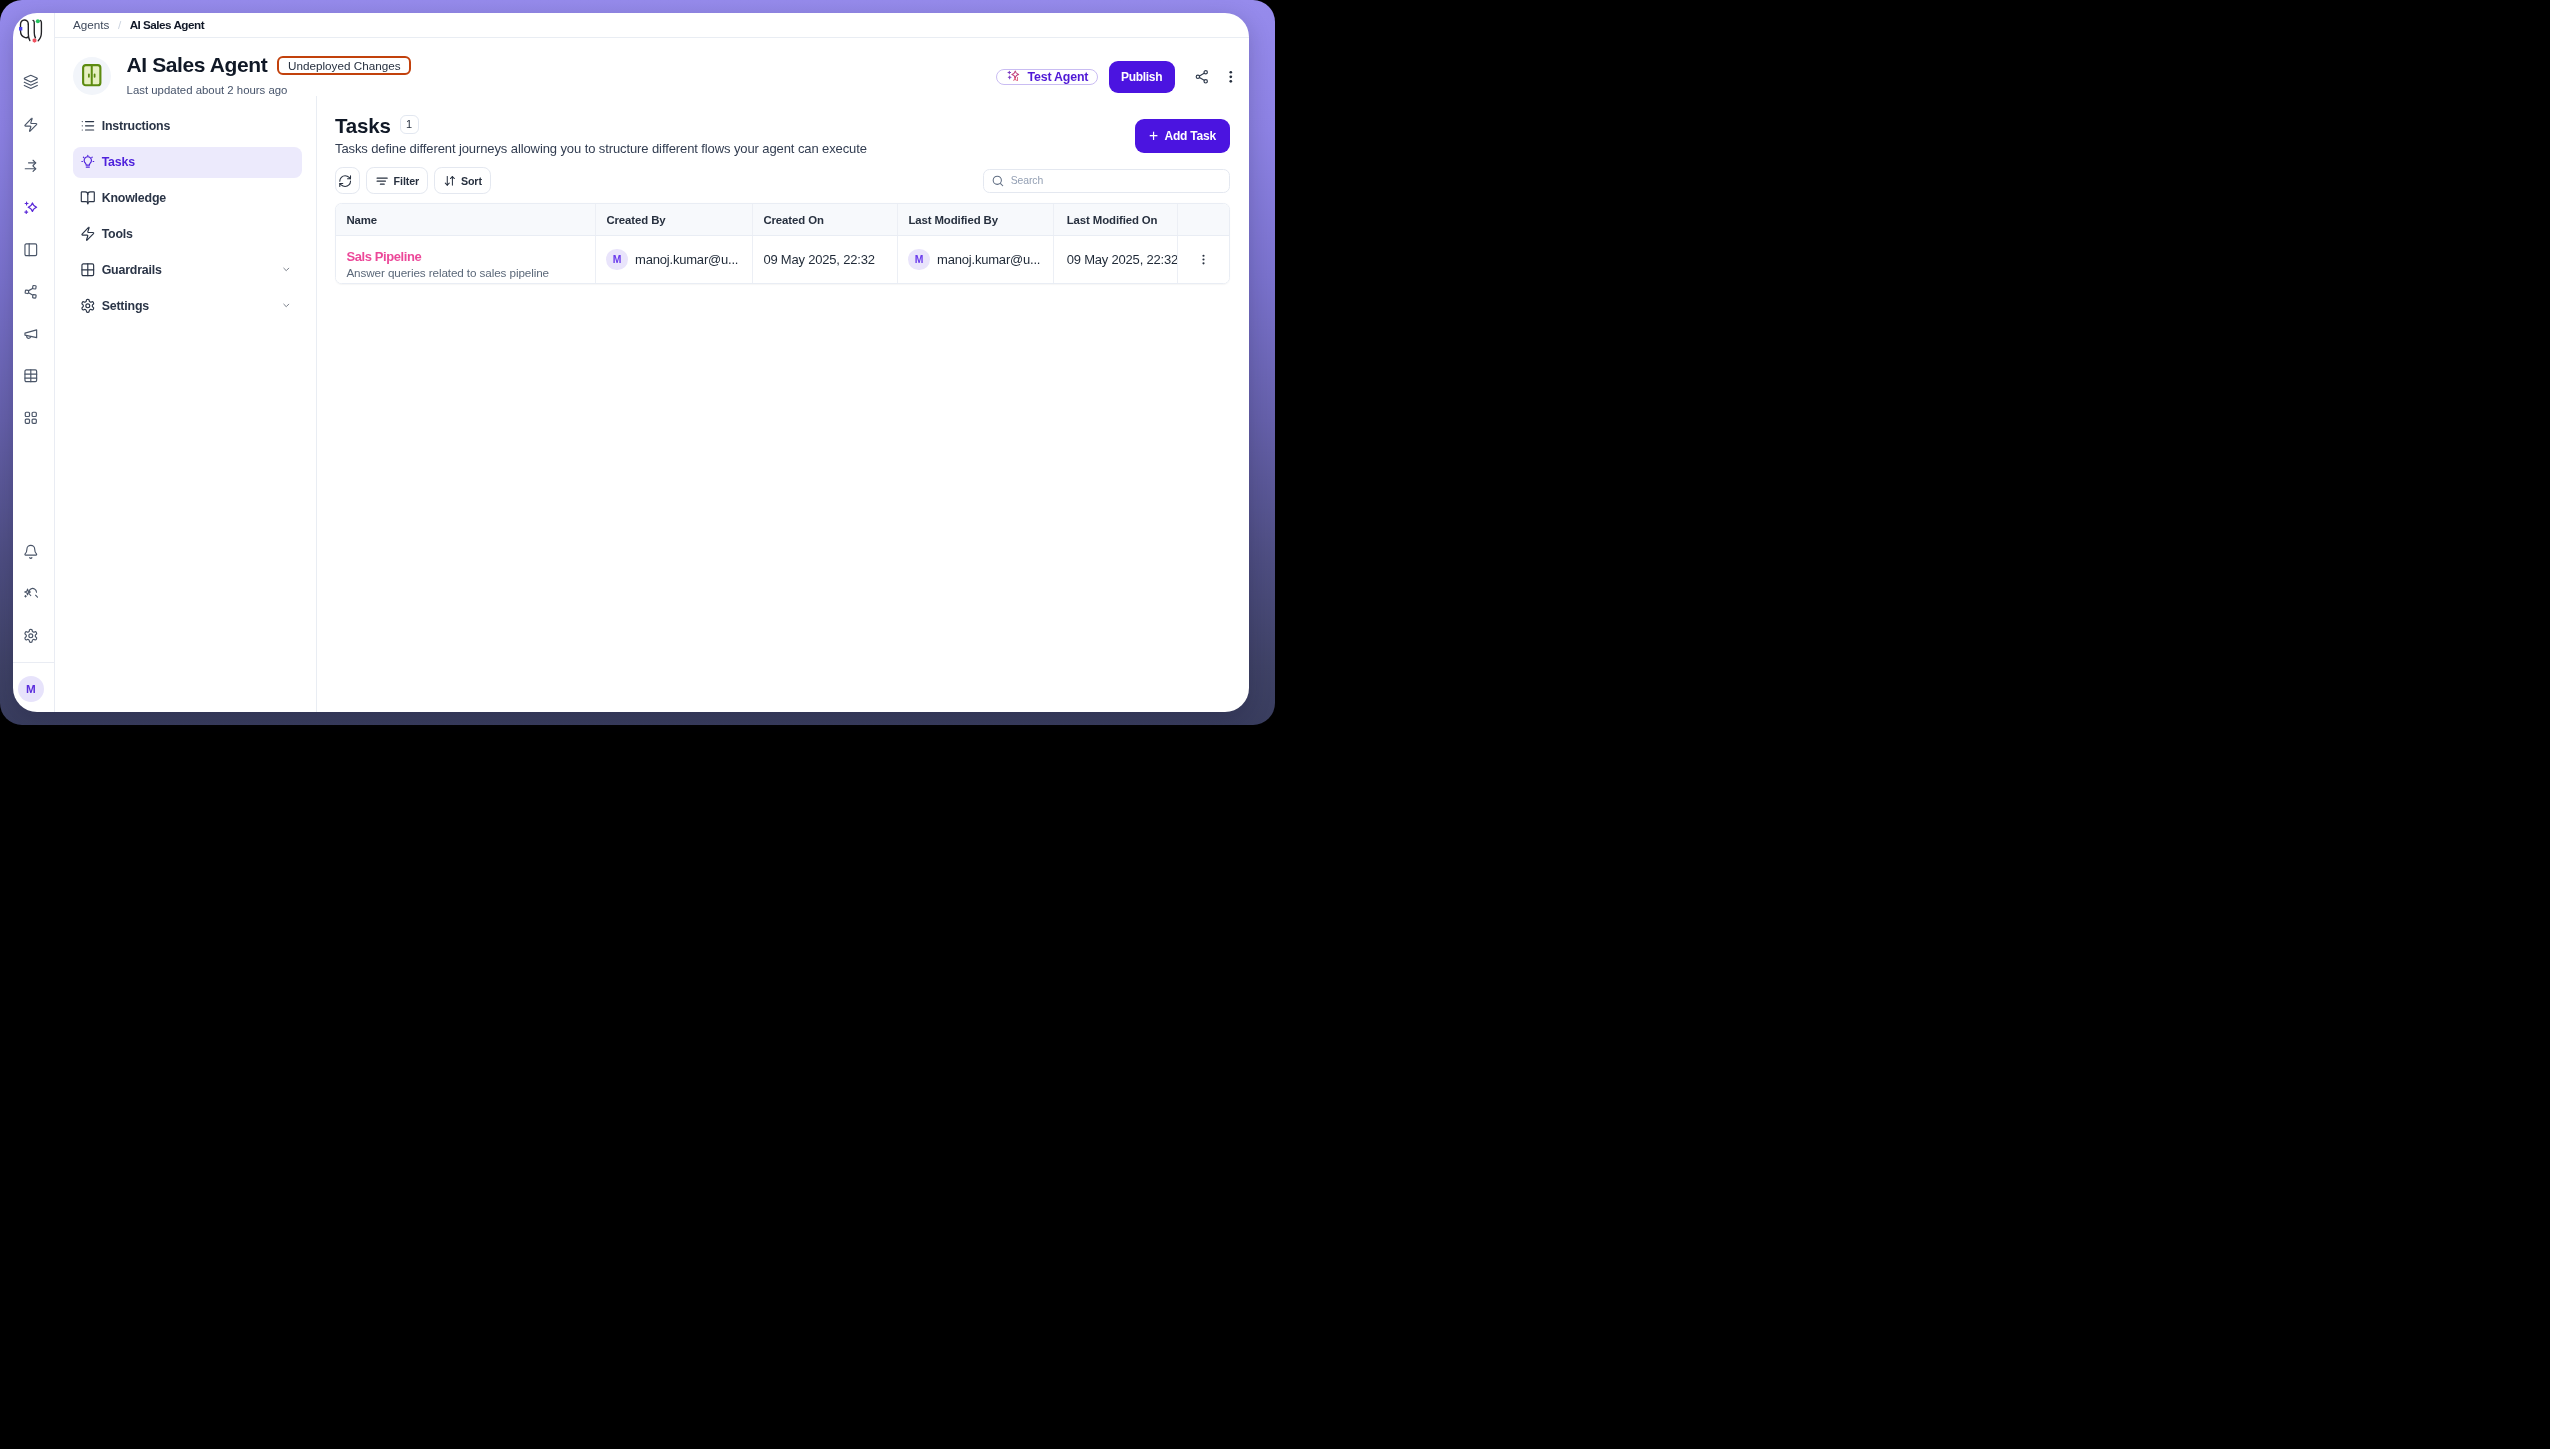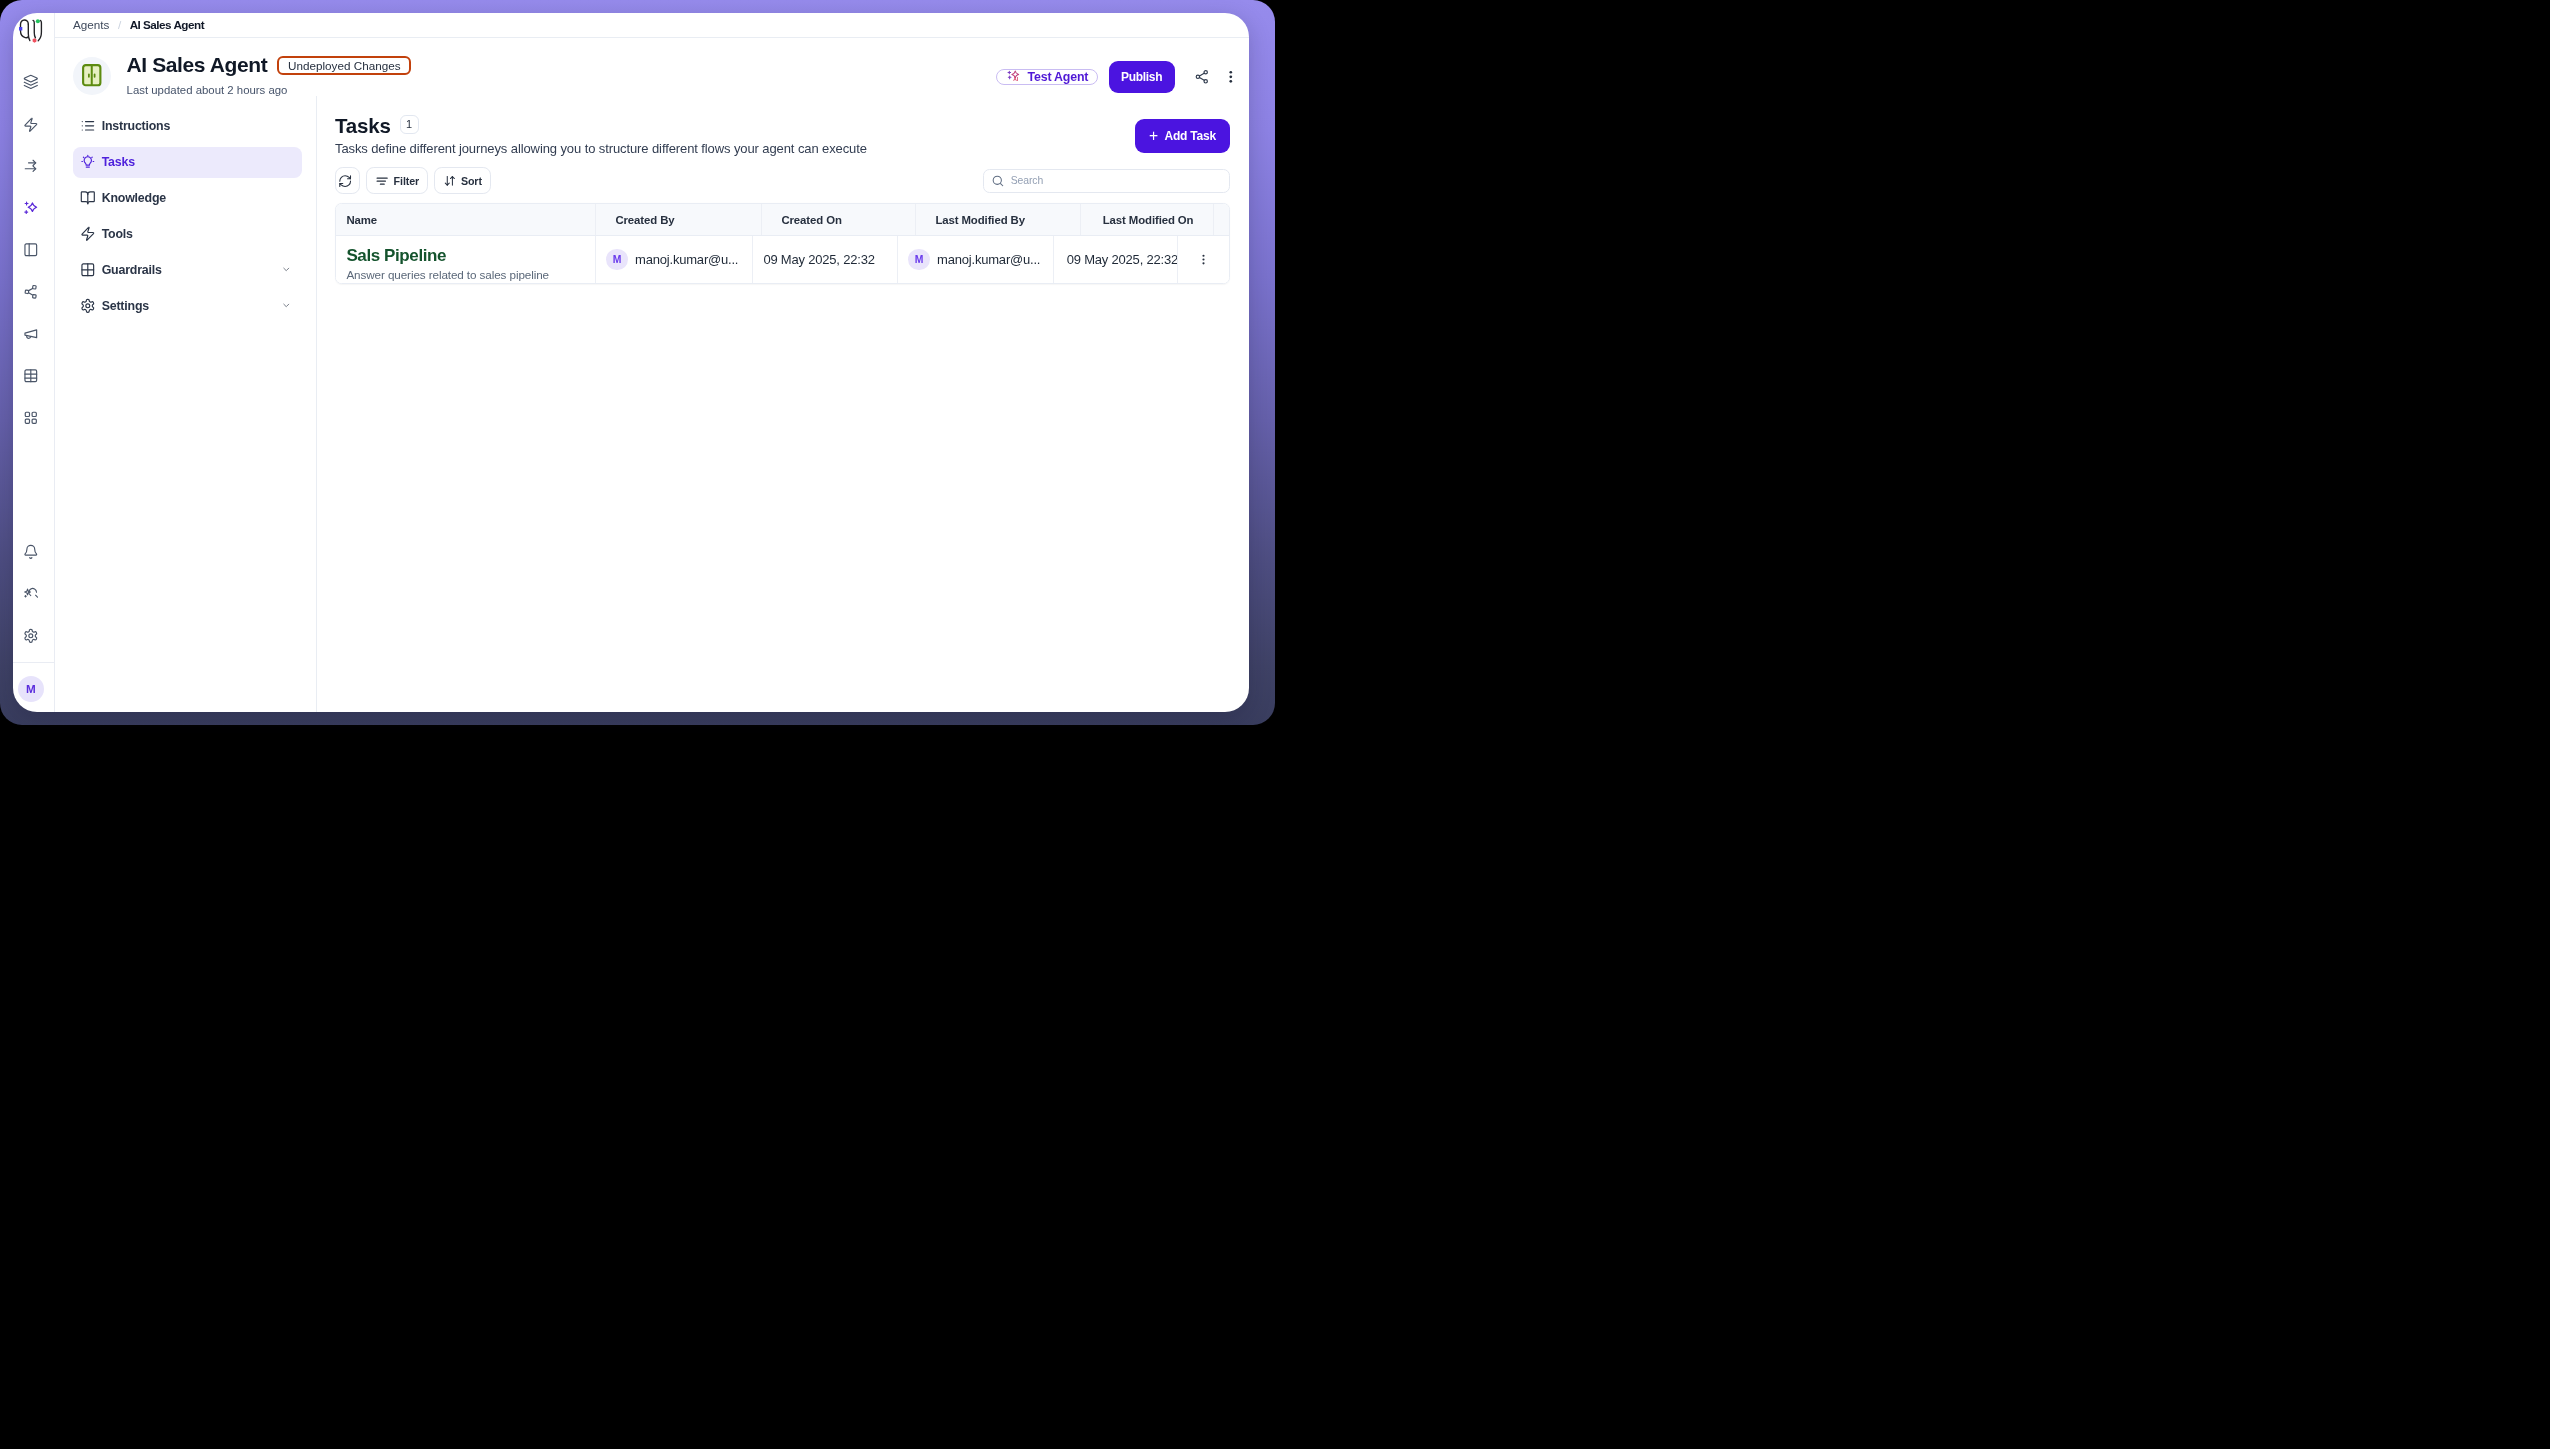--- a/index.html
+++ b/index.html
@@ -52,28 +52,28 @@
 .desc { font-size:13px; color:#323d51; margin-top:3px; letter-spacing:-0.1px; }
 .ctrl { display:flex; align-items:flex-start; margin-top:11.7px; }
 .cbtn { height:27px; border:1px solid #e4e8f0; border-radius:7.8px; display:flex; align-items:center; justify-content:center; color:#27303f; font-weight:700; font-size:10.7px; letter-spacing:-0.1px; }
 .cbtn.sq { width:25px; }
 .cbtn.wf { padding:0 7.8px; margin-left:5.9px; }
 .cbtn svg { margin-right:4.6px; }
 .search { margin-left:auto; margin-top:1.3px; width:247px; height:24px; border:1px solid #e4e8f0; border-radius:6.5px; display:flex; align-items:center; padding:0 7.2px; }
 .search span { color:#94a0b4; font-size:10.4px; margin-left:5.9px; letter-spacing:-0.1px; }
 
 .tbl { margin-top:8.8px; border:0.7px solid #e9edf4; border-radius:6.5px; overflow:hidden; box-shadow:0 0.7px 1.3px rgba(23,25,35,.04); }
-.thead { display:flex; background:#f7f9fc; height:32px; border-bottom:0.7px solid #e9edf4;gap:9px; }
+.thead { display:flex; background:#f7f9fc; height:32px; border-bottom:0.7px solid #e9edf4; }
 .trow2 { display:flex; background:#fff; height:47px; }
 .c { padding:0 10.4px; display:flex; align-items:center; border-right:0.7px solid #eceff5; min-width:0; overflow:hidden; white-space:nowrap; }
 .c:last-child { border-right:none; }
 .c1{width:260px;flex:0 0 260px;} .c2{width:157px;flex:0 0 157px;} .c3{width:145px;flex:0 0 145px;} .c4{width:156px;flex:0 0 156px;} .c5{width:124px;flex:0 0 124px;padding:0 0 0 12.7px;} .c6{flex:1;}
 .thead .c { font-size:11.4px; font-weight:700; color:#27303f; letter-spacing:-0.1px; }
 .cellname { display:block; padding-top:7.8px; }
-.cellname b { font-size:17px; font-weight:700; color:#14532d; letter-spacing:-0.4px; display:block; }
+.cellname b { font-size:13px; font-weight:700; color:#ec4899; letter-spacing:-0.4px; display:block; }
 .cellname i { font-style:normal; font-size:11.7px; color:#5b6879; display:block; margin-top:2px; letter-spacing:-0.1px; }
 .mchip { width:21.5px; height:21.5px; border-radius:50%; background:#e9e4fb; color:#6a3bec; font-size:10.4px; font-weight:700; display:flex; align-items:center; justify-content:center; flex:0 0 21.5px; margin-right:7.2px; }
 .cell { font-size:13px; color:#1f2937; letter-spacing:-0.2px; }
 </style>
 </head>
 <body>
 <div class="bg"></div>
 <div class="app">
   <div class="rail">
     <svg class="logo" viewBox="0 0 36 36" fill="none">

